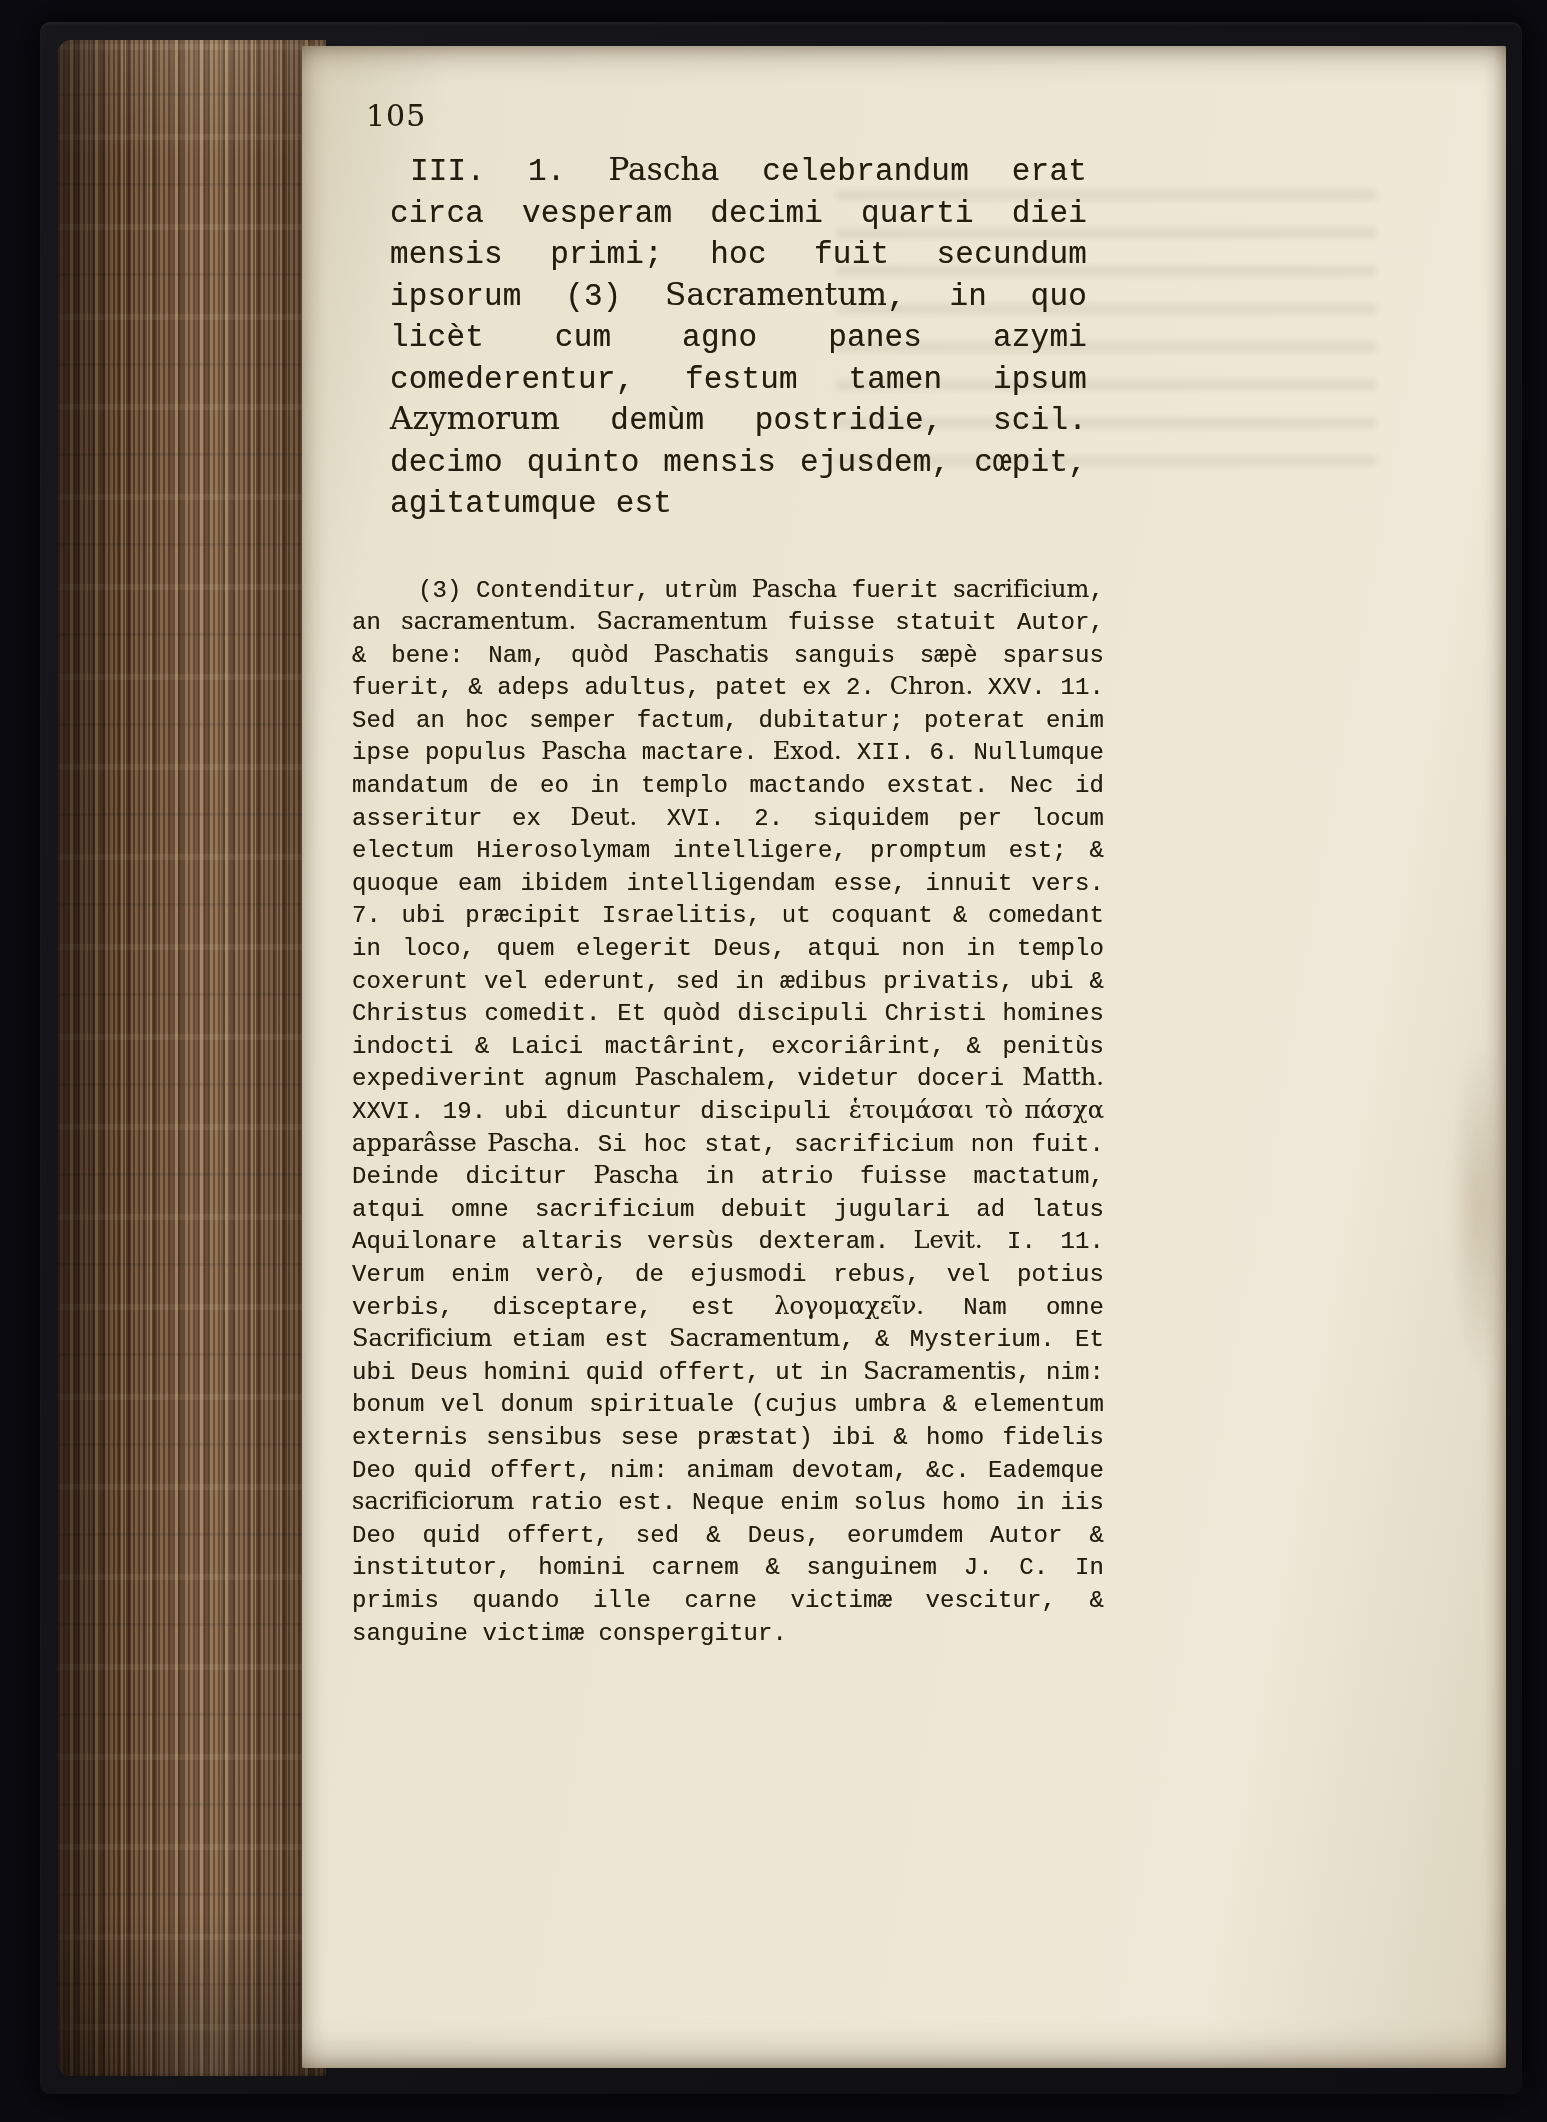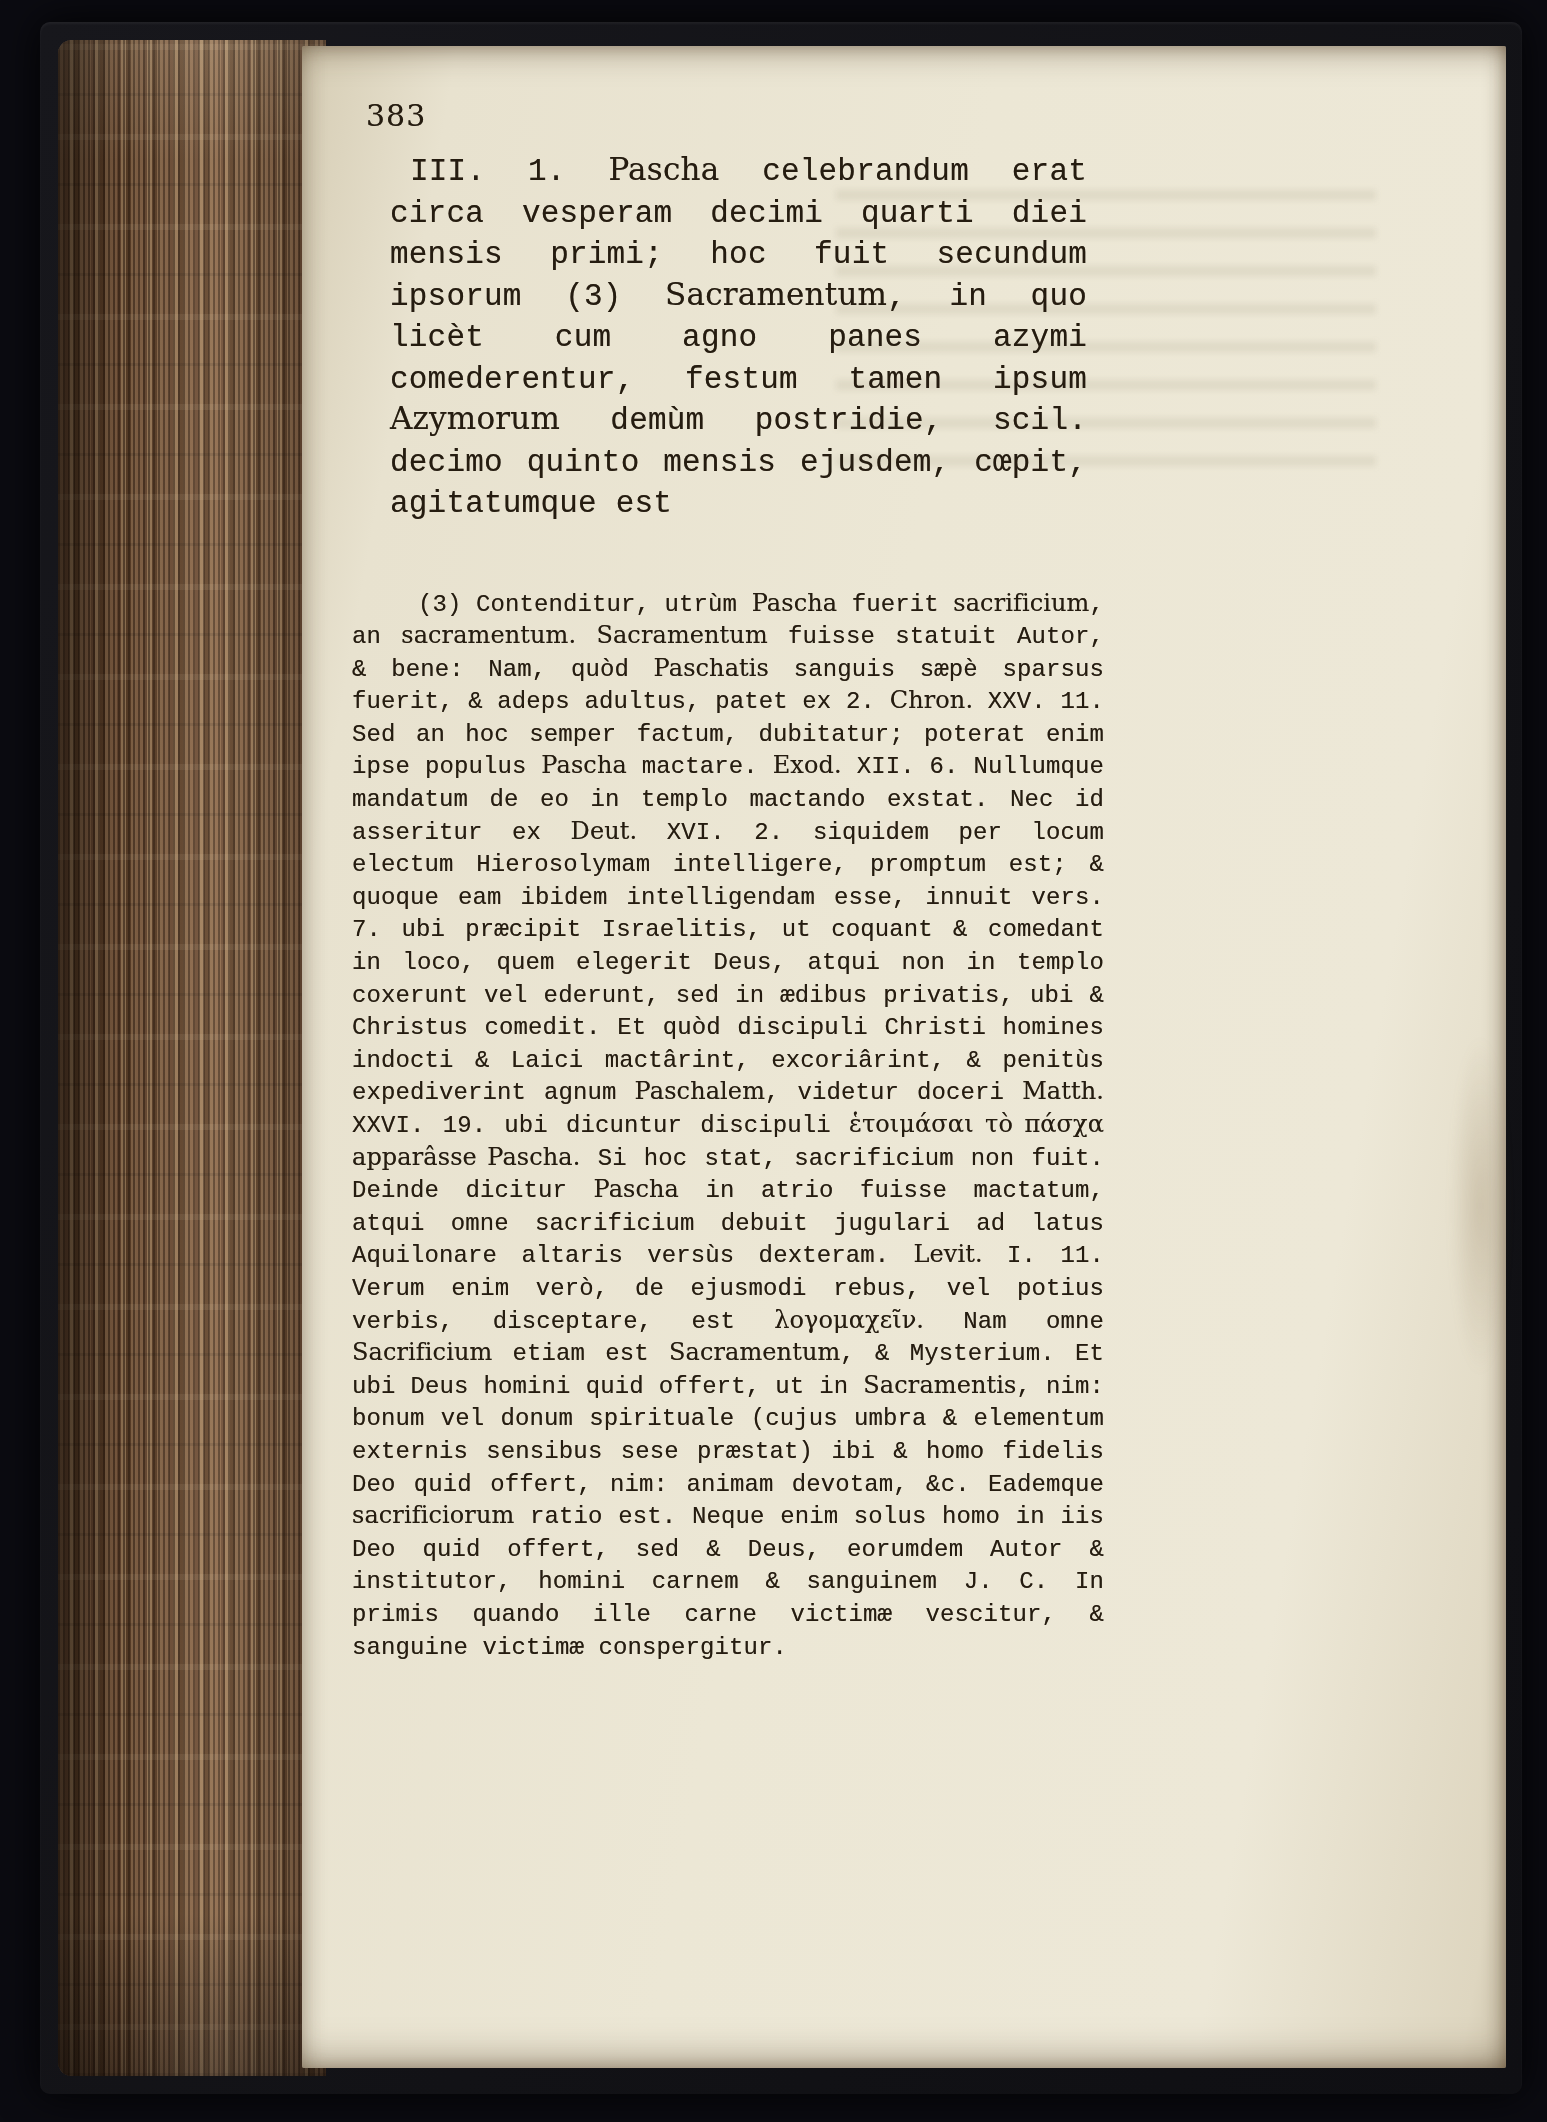--- a/index.html
+++ b/index.html
@@ -72,21 +72,21 @@
     margin:12px 0 0 38px;width:697px;
     font-size:31px;line-height:39.5px;
     text-align:justify;text-indent:20px;
     letter-spacing:.2px;
   }
   .catchword-line{
     margin-left:38px;width:697px;text-align:right;
     font-size:31px;line-height:40px;
   }
   .footnote{
-    margin-top:64px;width:752px;
+    margin-top:50px;width:752px;
     font-size:24px;line-height:30.6px;
     text-align:justify;text-indent:66px;
     letter-spacing:.1px;
   }
   .seg-rm{font-style:normal;font-family:Liberation Mono, monospace;}
   .seg-it{}
   .seg-gr{font-style:normal;}
 </style>
 </head>
 <body>
@@ -96,21 +96,21 @@
 <div class="fore-edge"></div>
 
 <div class="page">
 
   <div class="show-through"></div>
   <div class="stain"></div>
 
   <div class="text-area">
 
     <div class="header-row">
-      <span class="page-num">383</span>
+      <span class="page-num">105</span>
     </div>
 
     <div class="main-text"><span class="seg-rm">III. 1. </span><span class="seg-it">Pascha</span><span class="seg-rm"> celebrandum erat circa vesperam decimi quarti diei mensis primi; hoc fuit secundum ipsorum (3) </span><span class="seg-it">Sacramentum</span><span class="seg-rm">, in quo licèt cum agno panes azymi comederentur, festum tamen ipsum </span><span class="seg-it">Azymorum</span><span class="seg-rm"> demùm postridie, scil. decimo quinto mensis ejusdem, cœpit, agitatumque est</span></div>
 
 
     <div class="footnote"><span class="seg-rm">(3) Contenditur, utrùm </span><span class="seg-it">Pascha</span><span class="seg-rm"> fuerit </span><span class="seg-it">sacrificium</span><span class="seg-rm">, an </span><span class="seg-it">sacramentum.</span><span class="seg-rm"> </span><span class="seg-it">Sacramentum</span><span class="seg-rm"> fuisse statuit Autor, &amp; bene: Nam, quòd </span><span class="seg-it">Paschatis</span><span class="seg-rm"> sanguis sæpè sparsus fuerit, &amp; adeps adultus, patet ex 2. </span><span class="seg-it">Chron.</span><span class="seg-rm"> XXV. 11. Sed an hoc semper factum, dubitatur; poterat enim ipse populus </span><span class="seg-it">Pascha</span><span class="seg-rm"> mactare. </span><span class="seg-it">Exod.</span><span class="seg-rm"> XII. 6. Nullumque mandatum de eo in templo mactando exstat. Nec id asseritur ex </span><span class="seg-it">Deut.</span><span class="seg-rm"> XVI. 2. siquidem per locum electum Hierosolymam intelligere, promptum est; &amp; quoque eam ibidem intelligendam esse, innuit vers. 7. ubi præcipit Israelitis, ut coquant &amp; comedant in loco, quem elegerit Deus, atqui non in templo coxerunt vel ederunt, sed in ædibus privatis, ubi &amp; Christus comedit. Et quòd discipuli Christi homines indocti &amp; Laici mactârint, excoriârint, &amp; penitùs expediverint agnum </span><span class="seg-it">Paschalem</span><span class="seg-rm">, videtur doceri </span><span class="seg-it">Matth.</span><span class="seg-rm"> XXVI. 19. ubi dicuntur discipuli </span><span class="seg-gr">ἑτοιμάσαι τὸ πάσχα</span><span class="seg-rm"> </span><span class="seg-it">apparâsse Pascha.</span><span class="seg-rm"> Si hoc stat, sacrificium non fuit. Deinde dicitur </span><span class="seg-it">Pascha</span><span class="seg-rm"> in atrio fuisse mactatum, atqui omne sacrificium debuit jugulari ad latus Aquilonare altaris versùs dexteram. </span><span class="seg-it">Levit.</span><span class="seg-rm"> I. 11. Verum enim verò, de ejusmodi rebus, vel potius verbis, disceptare, est </span><span class="seg-gr">λογομαχεῖν.</span><span class="seg-rm"> Nam omne </span><span class="seg-it">Sacrificium</span><span class="seg-rm"> etiam est </span><span class="seg-it">Sacramentum</span><span class="seg-rm">, &amp; Mysterium. Et ubi Deus homini quid offert, ut in </span><span class="seg-it">Sacramentis</span><span class="seg-rm">, nim: bonum vel donum spirituale (cujus umbra &amp; elementum externis sensibus sese præstat) ibi &amp; homo fidelis Deo quid offert, nim: animam devotam, &amp;c. Eademque </span><span class="seg-it">sacrificiorum</span><span class="seg-rm"> ratio est. Neque enim solus homo in iis Deo quid offert, sed &amp; Deus, eorumdem Autor &amp; institutor, homini carnem &amp; sanguinem J. C. In primis quando ille carne victimæ vescitur, &amp; sanguine victimæ conspergitur.</span></div>
 
   </div>
 </div>
 

